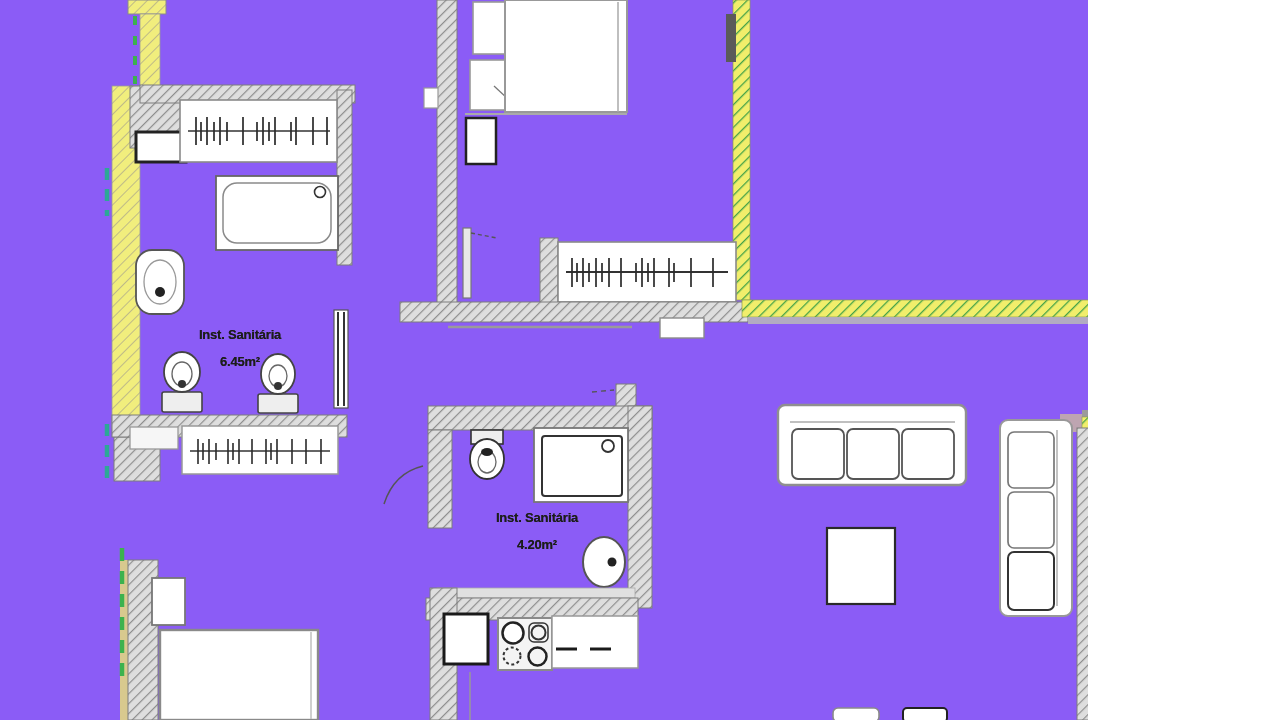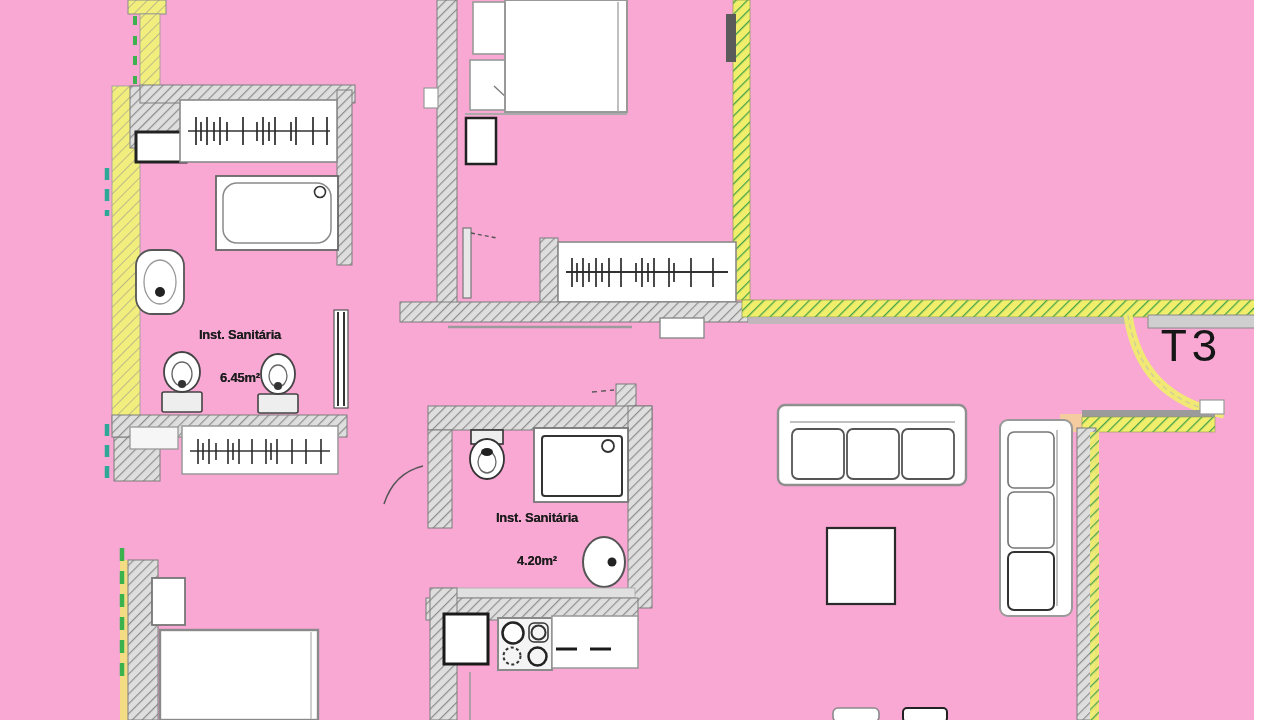--- a/index.html
+++ b/index.html
@@ -1,22 +1,22 @@
 <!DOCTYPE html>
 <html><head>
 <meta charset="utf-8">
 <style>
   html,body{margin:0;padding:0;background:#fff;}
-  #plan{position:relative;width:1254px;height:720px;background:#f9a8d4;overflow:hidden;
+  #plan{position:relative;width:1088px;height:720px;background:#8b5cf6;overflow:hidden;
         font-family:"Liberation Sans",sans-serif;}
   #plan svg{position:absolute;left:0;top:0;}
   .room-label{position:absolute;text-align:center;color:#1c1c1c;
               font:bold 13px/1.3 "Liberation Sans",sans-serif;letter-spacing:-0.2px;
               text-shadow:0 0 .4px #333;}
-  .room-label .area{display:block;margin-top:26px;}
+  .room-label .area{display:block;margin-top:10px;}
   .plan-type{position:absolute;color:#161616;font-family:Liberation Mono, monospace;
              font-size:46px;letter-spacing:3px;line-height:1;}
 </style>
 </head>
 <body>
 
 <div id="plan">
 
 <svg width="1280" height="720" viewBox="0 0 1280 720">
   <defs>

